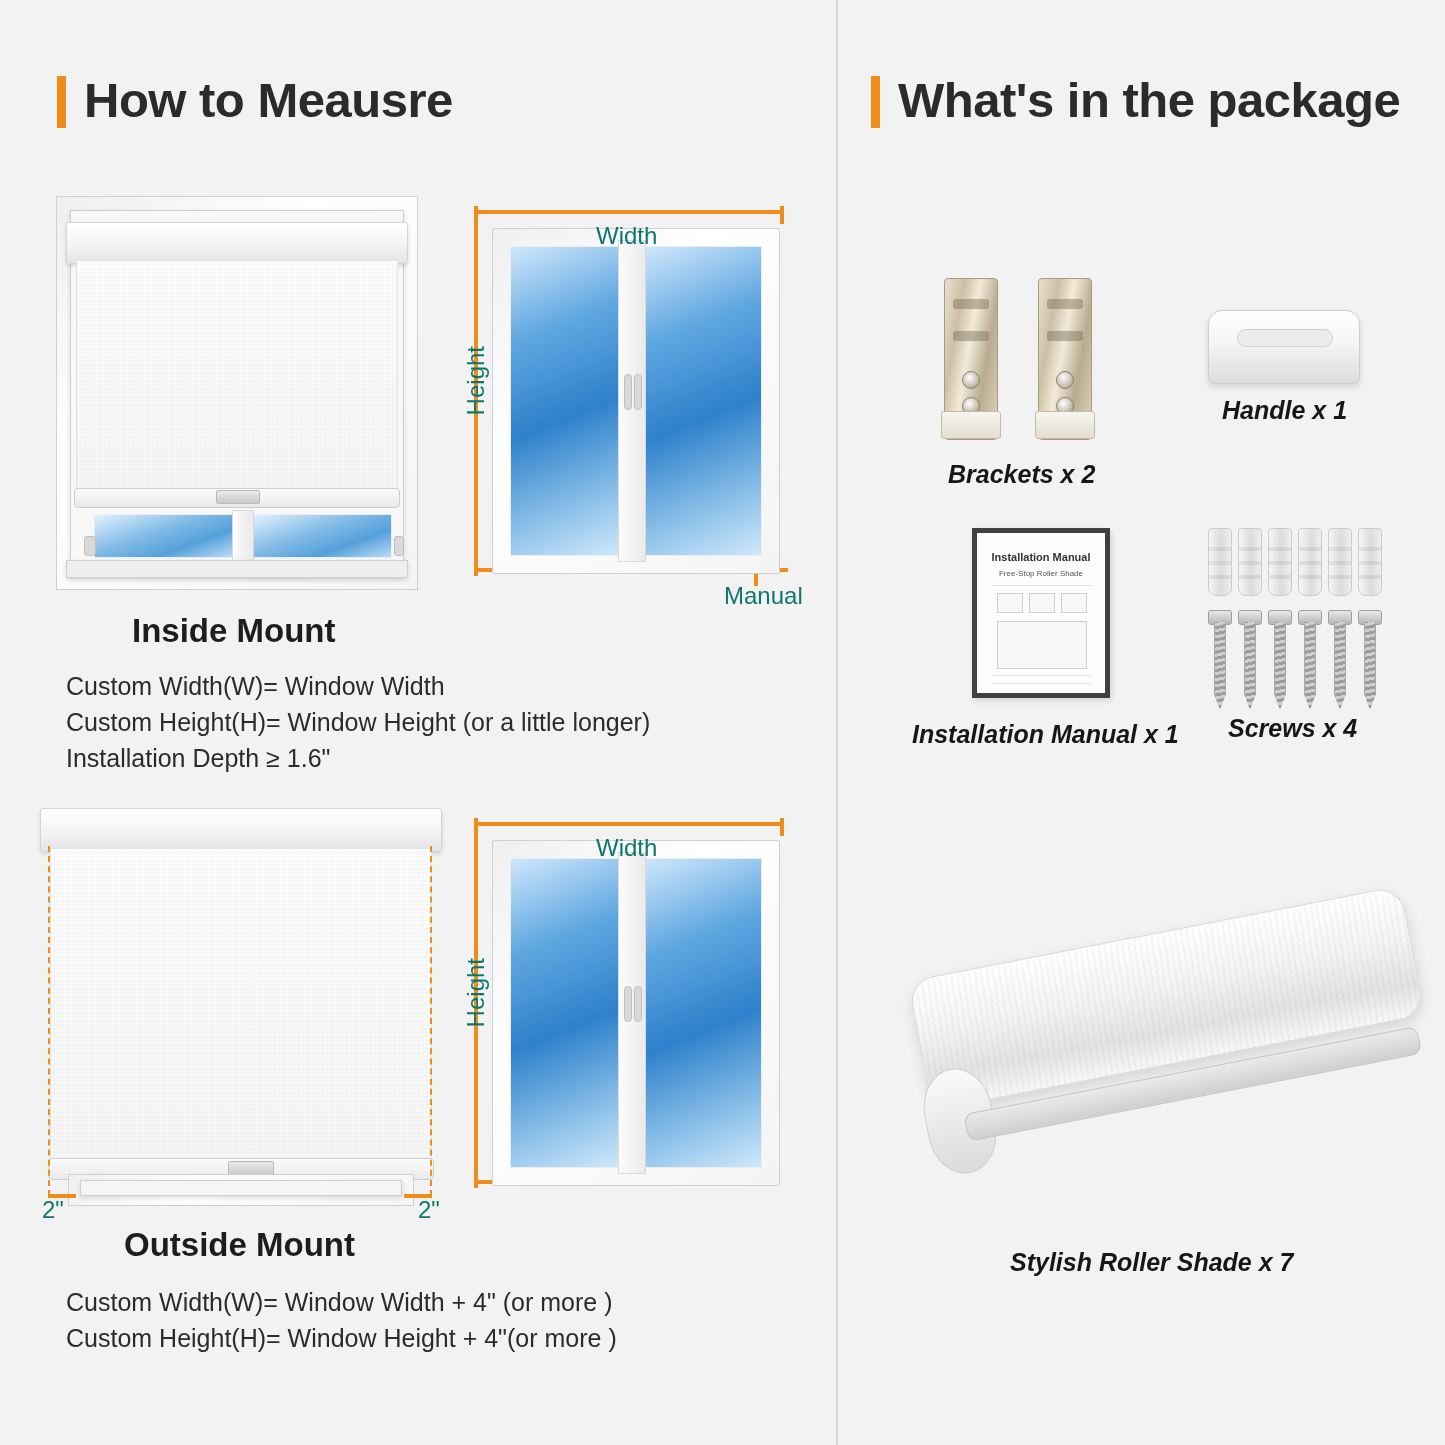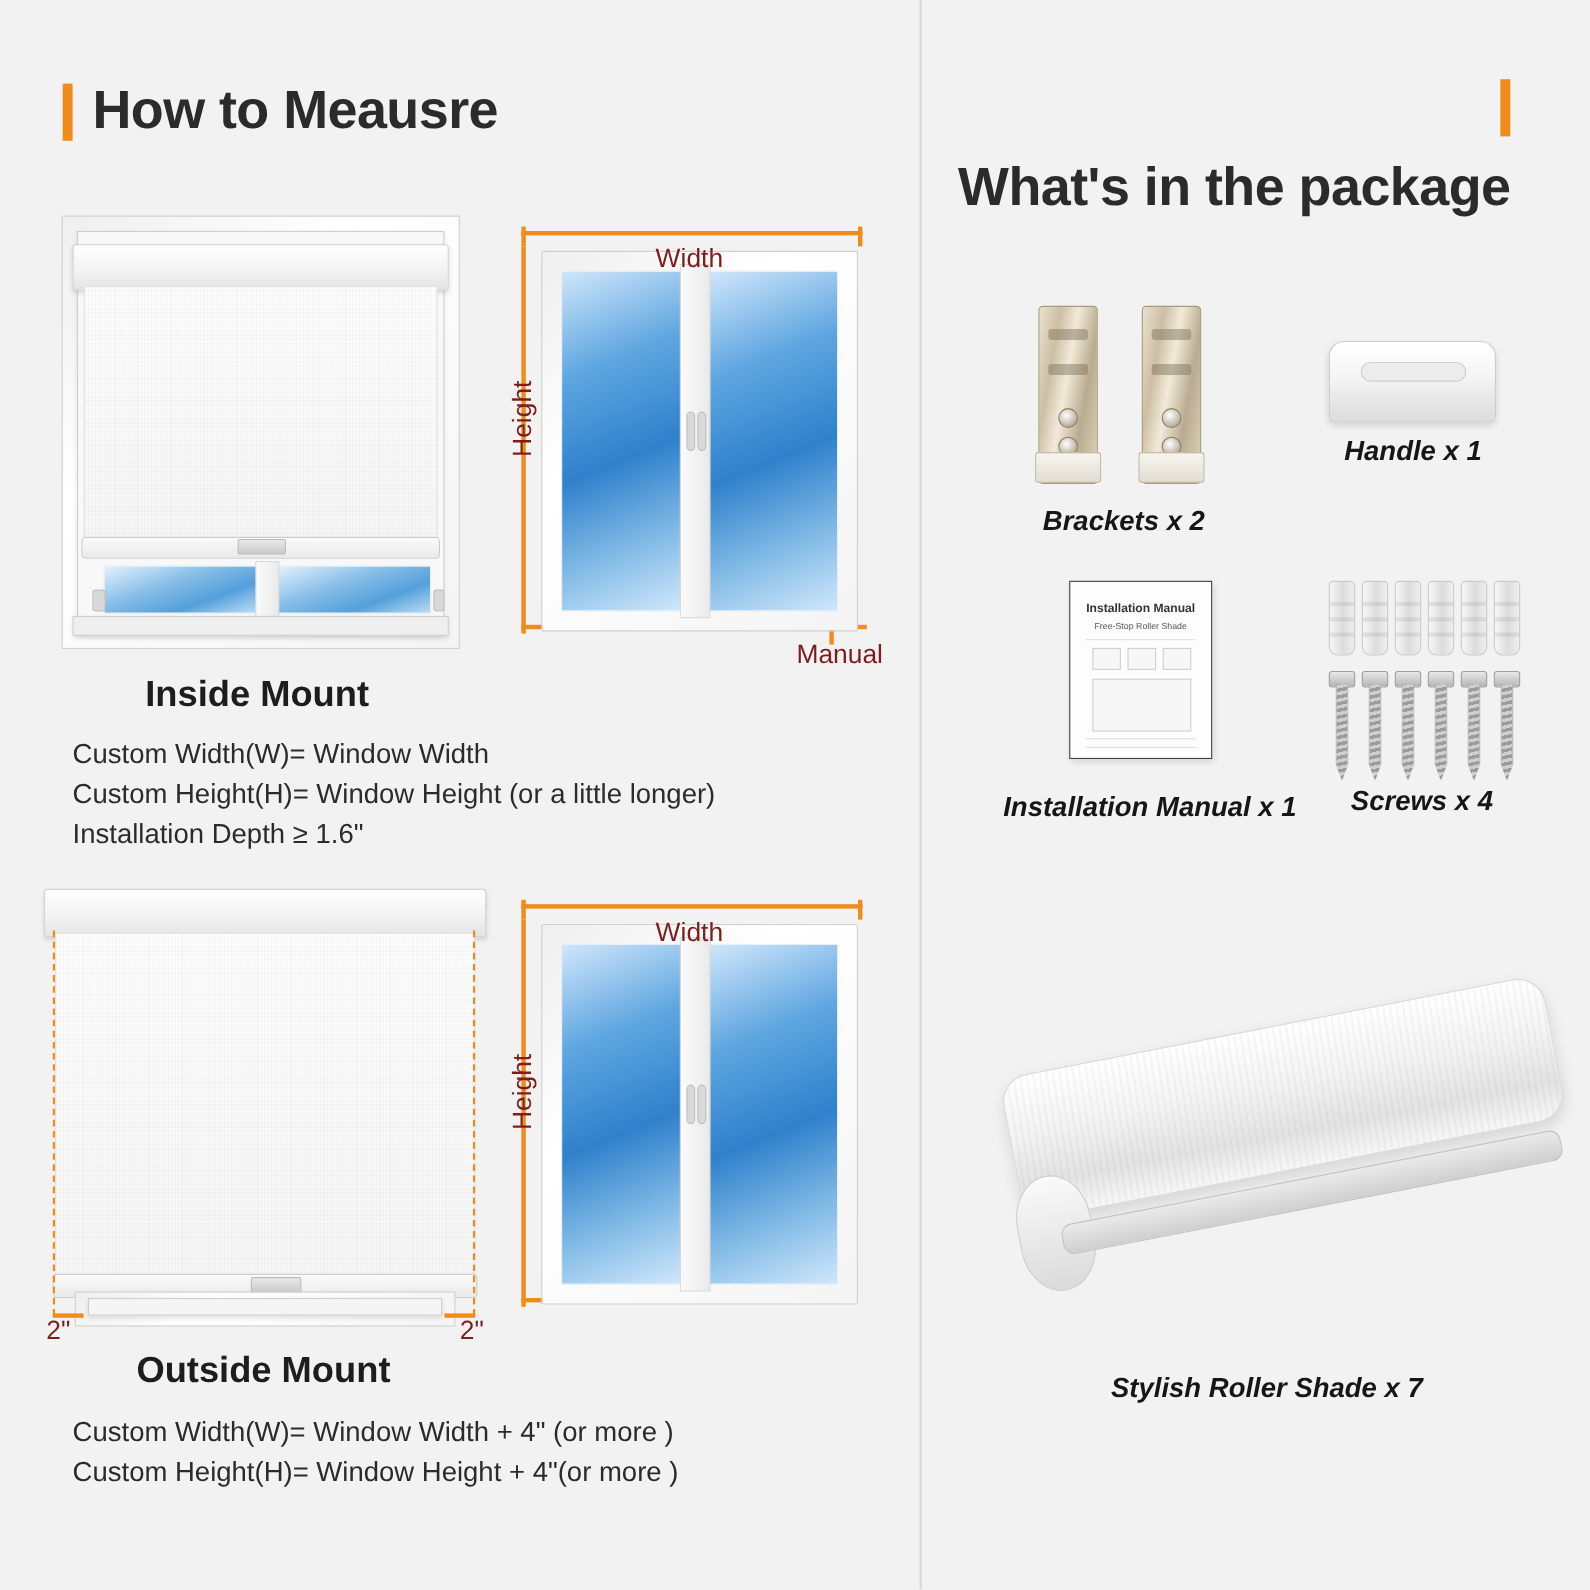--- a/index.html
+++ b/index.html
@@ -12,21 +12,21 @@
   }
   .page{position:relative;width:1445px;height:1445px;box-sizing:border-box;}
   .divider{position:absolute;left:836px;top:0;width:2px;height:1445px;background:#d8d8d8;}
 
   
   .heading{display:flex;align-items:flex-end;gap:18px;}
   .heading .bar{width:9px;height:52px;background:#f08c1a;display:block;}
   .heading .txt{font-size:49px;font-weight:bold;color:#2b2b2b;letter-spacing:-.5px;}
 
   #left-heading{position:absolute;left:57px;top:72px;}
-  #right-heading{position:absolute;left:871px;top:72px;flex-direction:column;}
+  #right-heading{position:absolute;left:871px;top:72px;}
   .mount-title{font-size:33px;font-weight:bold;color:#1d1d1d;}
   .spec{font-size:25px;color:#2b2b2b;line-height:36px;}
 
   
   .shade-box{position:absolute;}
   .win-frame{
     position:absolute;background:#ffffff;
     border:1px solid #cfcfcf;
     box-shadow:0 2px 5px rgba(0,0,0,.12);
   }
@@ -64,21 +64,21 @@
     border:1px solid #e7eef4;
   }
   .glass.small{
     background:linear-gradient(160deg,#e3f1fd 0%,#86bde7 40%,#54a0db 70%,#bcdcf6 100%);
   }
   .mullion{position:absolute;background:linear-gradient(90deg,#fbfbfb,#eaeaea);border:1px solid #dadada;}
   .handle-bar{position:absolute;background:#d9d9d9;border:1px solid #c0c0c0;border-radius:3px;}
 
   
   .mark{position:absolute;background:#f08c1a;}
-  .mtext{position:absolute;font-size:24px;color:#7f1d1d;font-weight:500;}
+  .mtext{position:absolute;font-size:24px;color:#0f766e;font-weight:500;}
   .vtext{writing-mode:vertical-rl;transform:rotate(180deg);}
   .dash-v{position:absolute;border-left:2px dashed #f08c1a;}
 
   
   .pkg-label{position:absolute;font-size:25px;font-weight:bold;font-style:italic;color:#161616;}
   .bracket{
     position:absolute;width:52px;height:160px;
     background:linear-gradient(100deg,#e9e0cf 0%,#cdbfa5 25%,#f2ead9 45%,#b9ab90 70%,#ded3bd 100%);
     border:1px solid #a99a7e;border-radius:4px;
   }
@@ -89,21 +89,21 @@
 
   .handle{
     position:absolute;width:150px;height:72px;
     background:linear-gradient(180deg,#ffffff 0%,#f4f4f4 45%,#dcdcdc 100%);
     border:1px solid #cdcdcd;border-radius:14px 14px 6px 6px;
     box-shadow:0 3px 6px rgba(0,0,0,.12);
   }
   .handle .cut{position:absolute;left:28px;top:18px;width:94px;height:16px;border-radius:9px;background:#ececec;border:1px solid #cfcfcf;}
 
   .manual{
-    position:absolute;width:128px;height:160px;background:#fdfdfd;border:1px solid #404040;
+    position:absolute;width:128px;height:160px;background:#fdfdfd;border:5px solid #404040;
     box-shadow:2px 3px 6px rgba(0,0,0,.12);
   }
   .manual .m-title{position:absolute;left:12px;top:18px;right:12px;text-align:center;font-size:11px;font-weight:bold;color:#333;}
   .manual .m-sub{position:absolute;left:12px;top:36px;right:12px;text-align:center;font-size:8px;color:#555;}
   .manual .m-row{position:absolute;left:14px;right:14px;height:1px;background:#e0e0e0;}
   .manual .m-box{position:absolute;border:1px solid #cfcfcf;background:#f7f7f7;}
 
   .anchor{
     position:absolute;width:22px;height:66px;
     background:linear-gradient(90deg,#f6f6f6,#dcdcdc 55%,#efefef);

